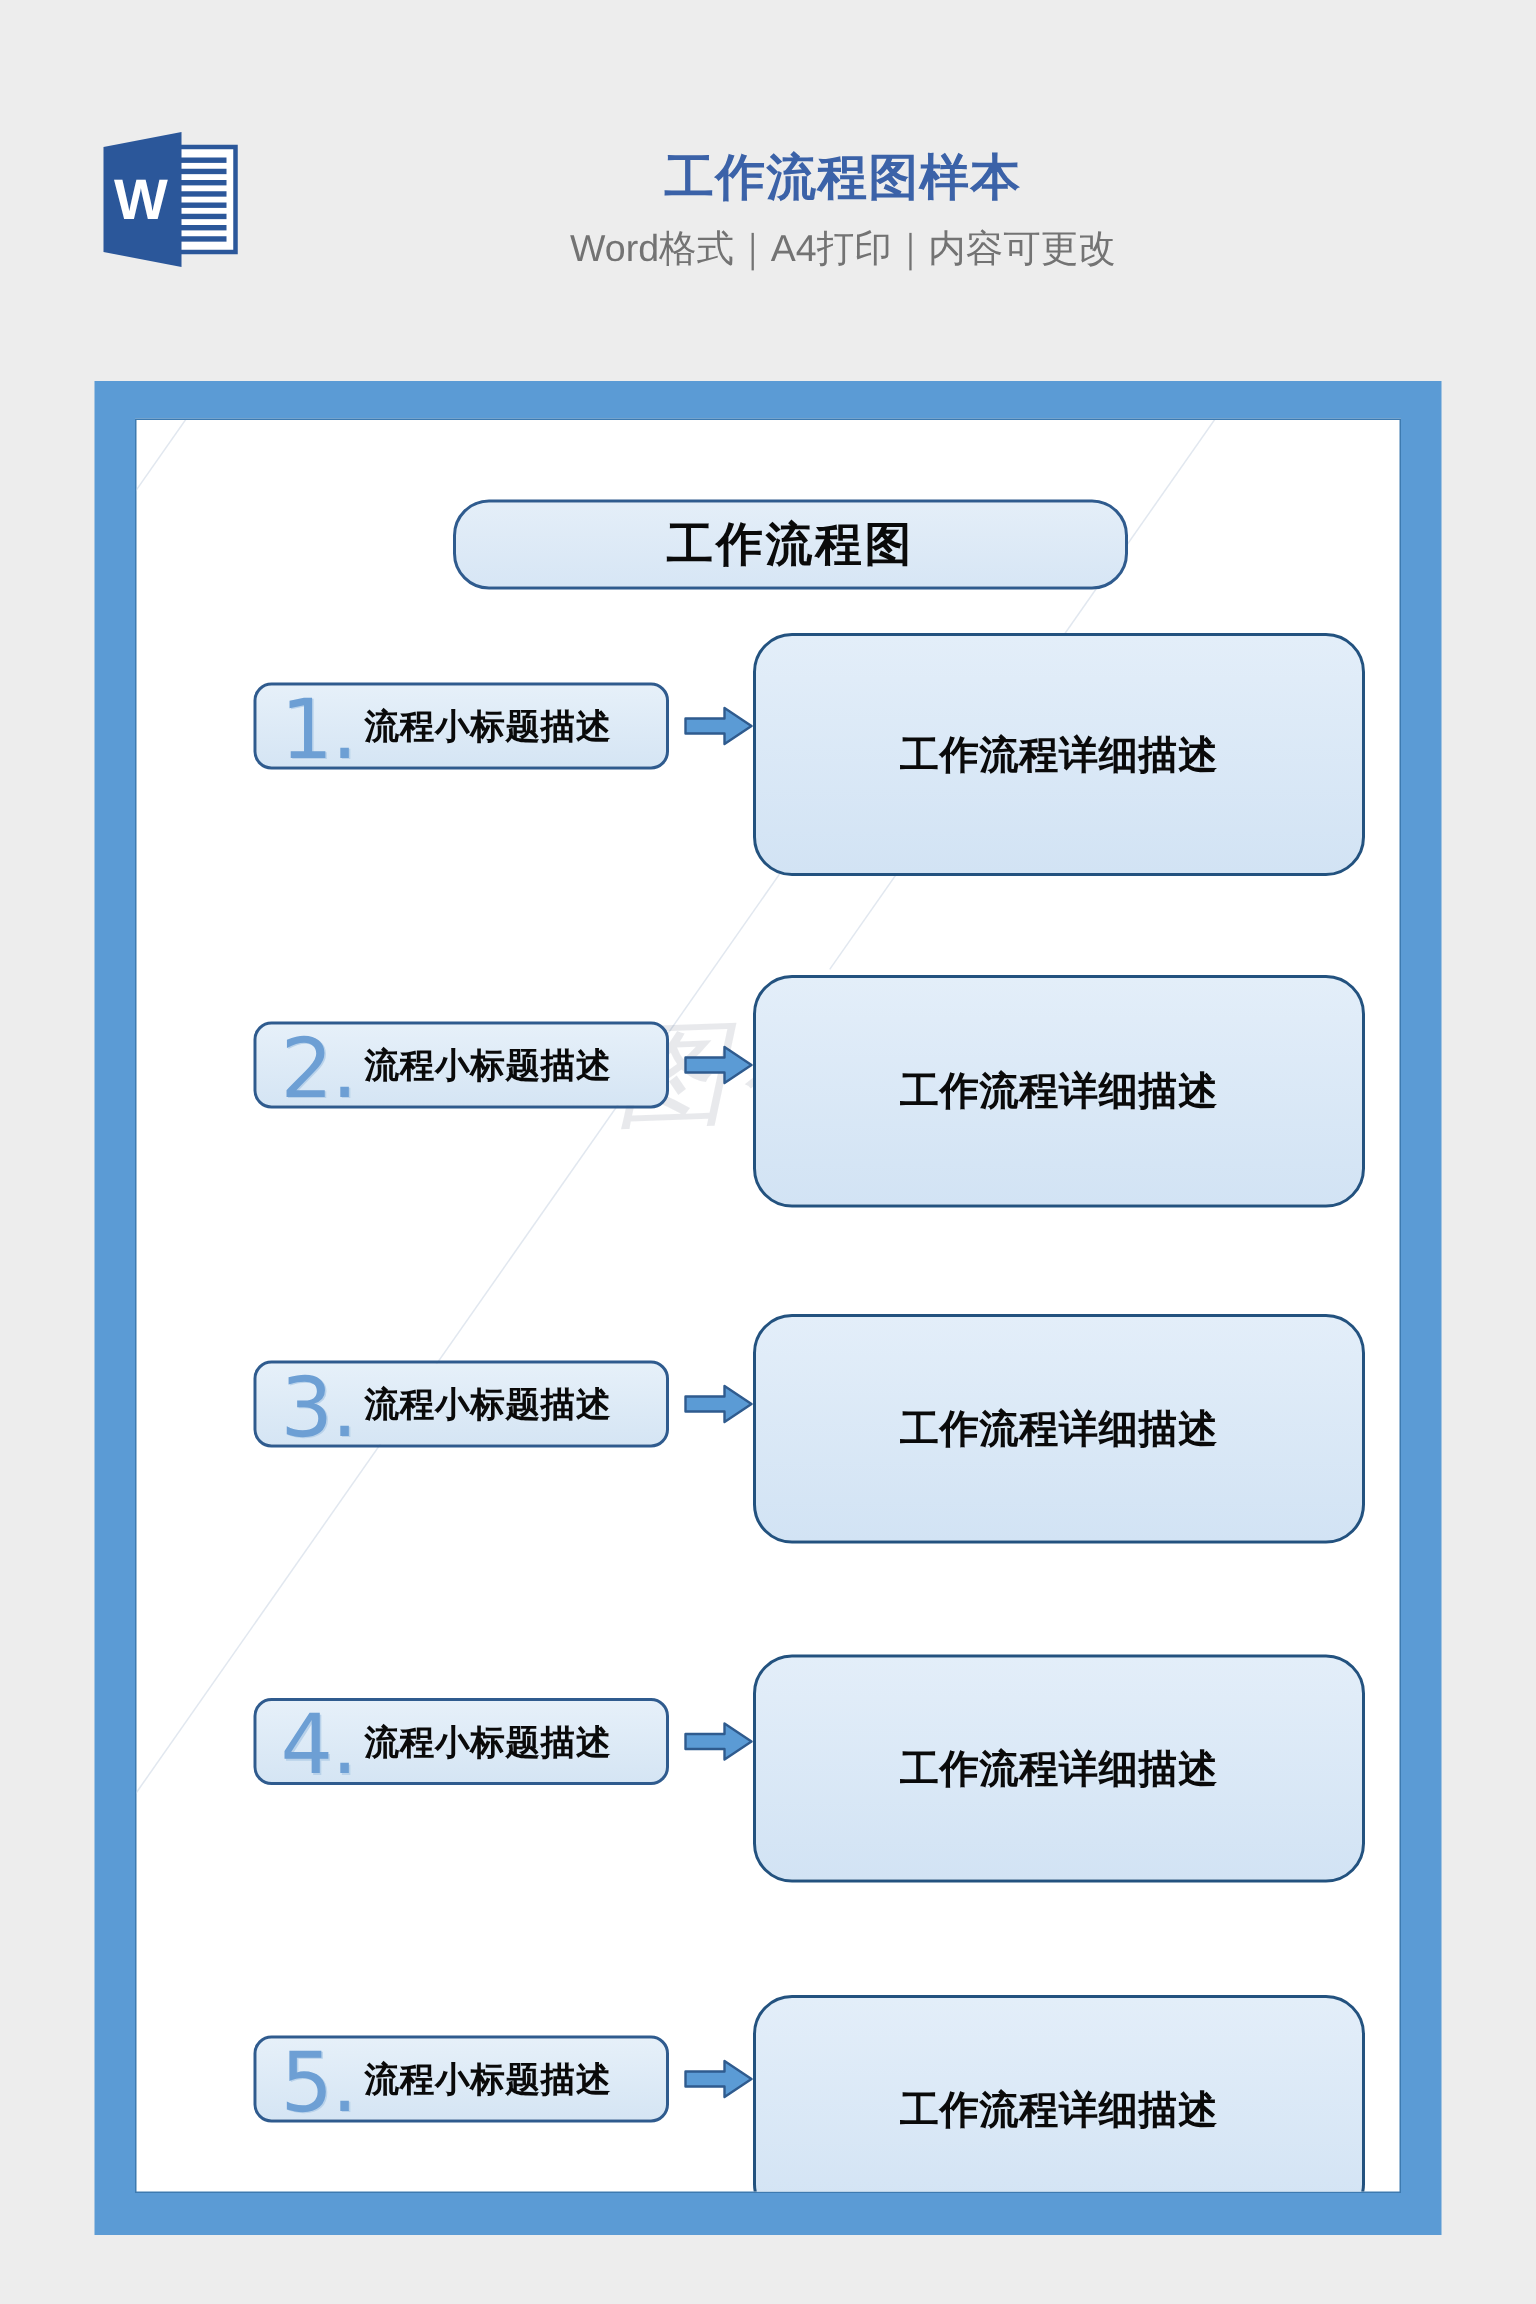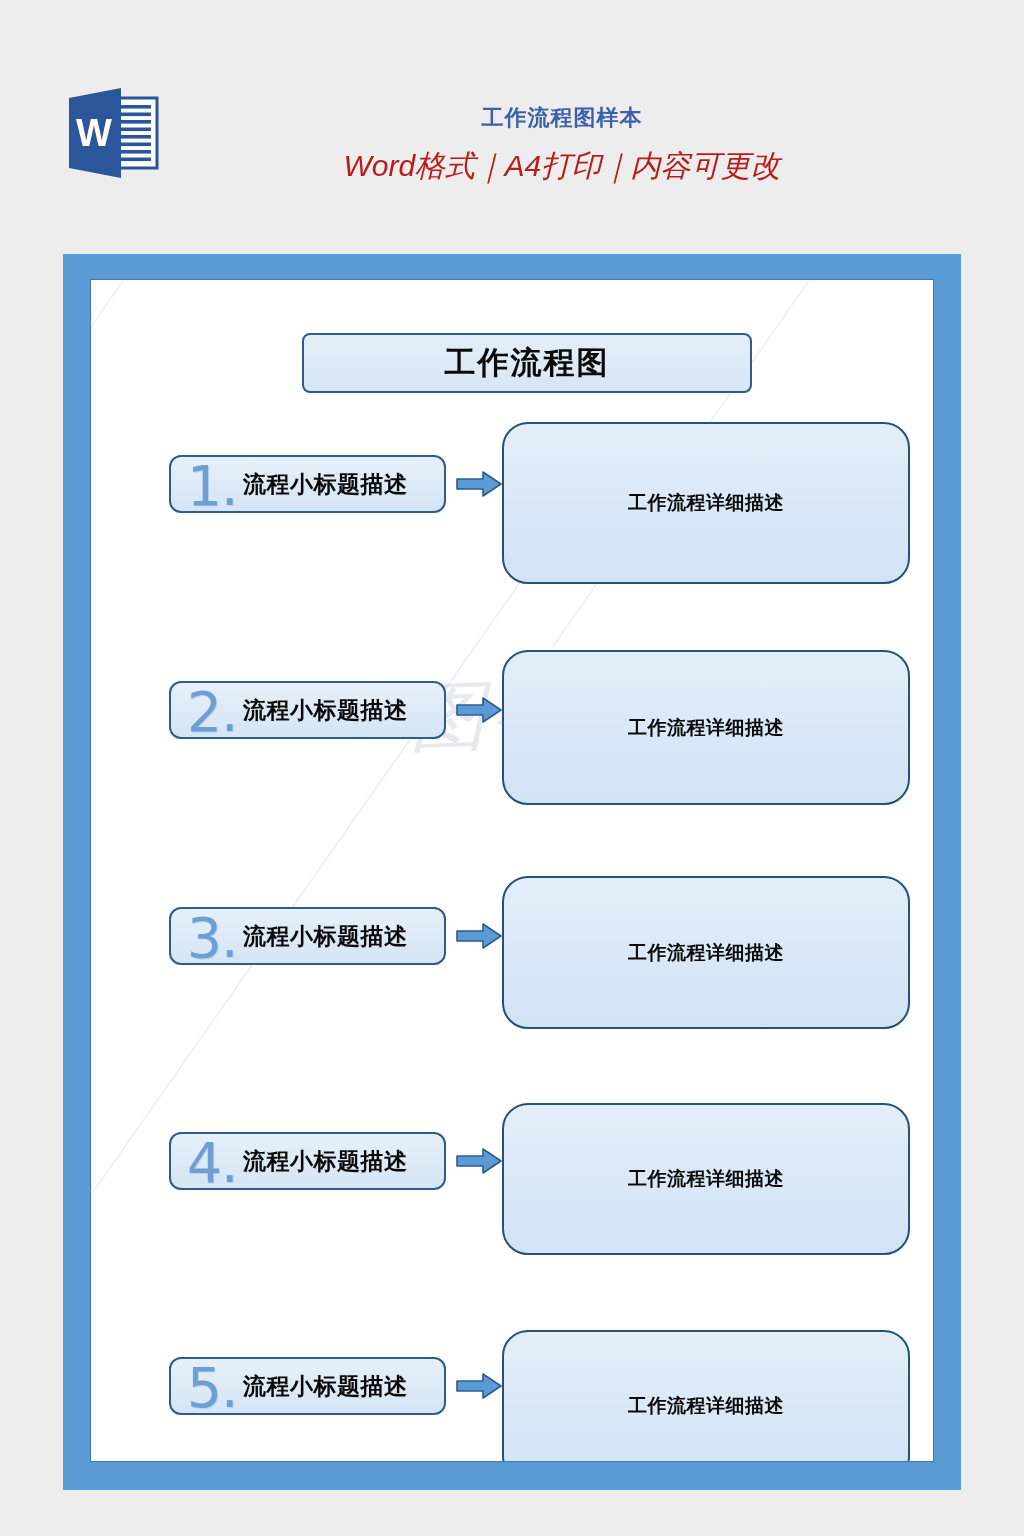--- a/index.html
+++ b/index.html
@@ -32,34 +32,33 @@
     height: 104px;
   }
   .header-text {
     position: absolute;
     left: 262px;
     top: 95px;
     width: 600px;
     text-align: center;
   }
   .header-title {
-    font-size: 22px;
+    font-size: 33px;
     font-weight: bold;
     color: #3b62a8;
     letter-spacing: 1px;
     line-height: 46px;
     white-space: nowrap;
   }
   .header-subtitle {
     margin-top: 8px;
-    font-size: 30px;
-    color: #b91c1c;
+    font-size: 25px;
+    color: #737373;
     line-height: 34px;
     white-space: nowrap;
-    font-style: italic;
   }
 
   
   .page-frame {
     position: absolute;
     left: 63px;
     top: 254px;
     width: 898px;
     height: 1236px;
     background: #5b9bd5;
@@ -106,21 +105,21 @@
 
   
   .diagram-title {
     position: absolute;
     left: 211px;
     top: 53px;
     width: 450px;
     height: 60px;
     background: linear-gradient(180deg, #e4eef8 0%, #d7e6f5 100%);
     border: 2px solid #2f5b8e;
-    border-radius: 8px;
+    border-radius: 24px;
     display: flex;
     align-items: center;
     justify-content: center;
     box-sizing: border-box;
   }
   .diagram-title-text {
     font-size: 31px;
     font-weight: bold;
     color: #0a0a0a;
     letter-spacing: 2px;
@@ -190,21 +189,21 @@
     width: 408px;
     background: linear-gradient(180deg, #e3eef9 0%, #d2e3f4 100%);
     border: 2px solid #23527f;
     border-radius: 26px;
     box-sizing: border-box;
     display: flex;
     align-items: center;
     justify-content: center;
   }
   .step-detail-text {
-    font-size: 19px;
+    font-size: 26px;
     font-weight: bold;
     color: #0a0a0a;
     letter-spacing: 0.5px;
     text-align: center;
   }
 </style>
 </head>
 <body>
 
 <div class="header">

